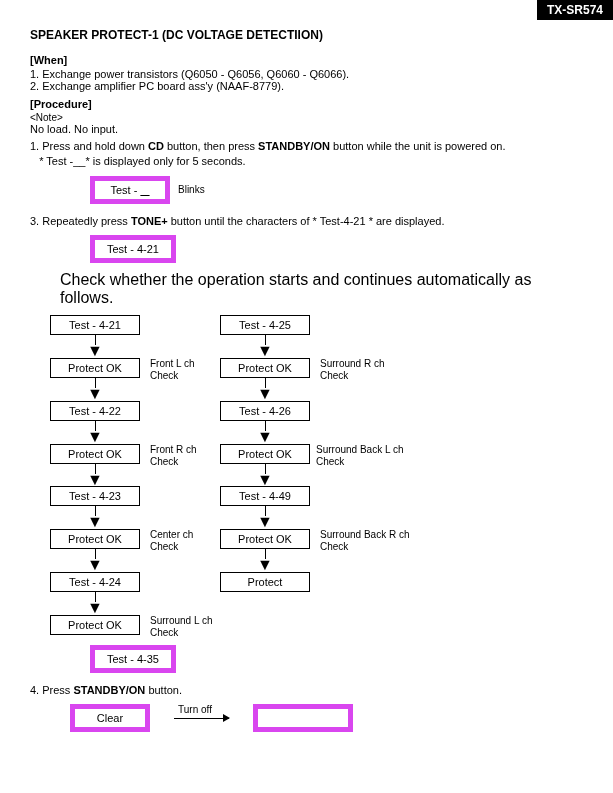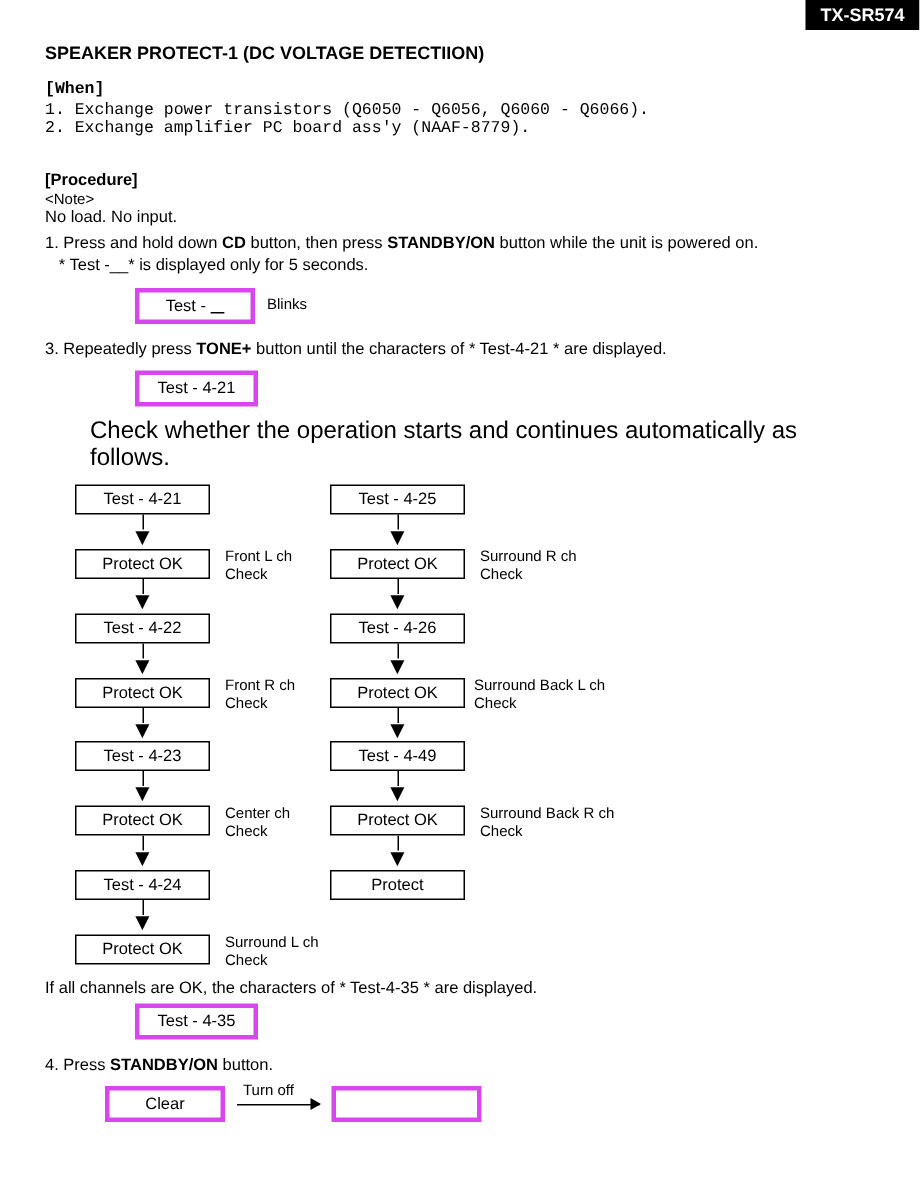--- a/index.html
+++ b/index.html
@@ -49,21 +49,21 @@
     .section-block {
       margin-bottom: 8px;
     }
 
     .step-text {
       margin-bottom: 6px;
       line-height: 1.4;
     }
 
     .box {
-      border: 3px solid #d946ef;
+      border: 5px solid #d946ef;
       display: inline-block;
       padding: 3px 12px;
       font-size: 11px;
       background: #fff;
       min-width: 80px;
       text-align: center;
     }
 
     .blink-row {
       display: flex;
@@ -108,21 +108,21 @@
   </style>
 </head>
 <body>
 
 <div class="header-bar">TX-SR574</div>
 
 <div class="main-content">
 
   <div class="page-subtitle">SPEAKER PROTECT-1 (DC VOLTAGE DETECTIION)</div>
 
-  <div class="section-block" style="margin-bottom:22px;font-family:Liberation Mono, monospace;">
+  <div class="section-block" style="margin-bottom:6px;">
     <div class="section-label">[When]</div>
     <div>1. Exchange power transistors (Q6050 - Q6056, Q6060 - Q6066).</div>
     <div>2. Exchange amplifier PC board ass'y (NAAF-8779).</div>
   </div>
 
   <div class="section-block" style="margin-bottom:4px;">
     <div class="section-label">[Procedure]</div>
     <div class="note-text">&lt;Note&gt;</div>
     <div>No load.  No input.</div>
   </div>
@@ -228,29 +228,28 @@
         <div style="margin-left:4px; font-size:10px; line-height:1.2; white-space:nowrap; position:absolute; left:100%; top:0; padding-left:6px;">Surround Back R ch<br>Check</div>
       </div>
       <div class="vline"></div>
       <div style="font-size:16px; line-height:0.8;">▼</div>
 
       <div class="flow-box">Protect</div>
 
     </div>
   </div>
 
-  <div style="margin: 6px 0 4px 0; font-size:11px;">If all channels are OK, the characters of * Test-4-35 * are displayed.</div>
   <div class="test-4-35-row">
     <div class="box">Test - 4-35</div>
   </div>
 
   <div class="step-text" style="margin-top:10px;">
     4. Press <strong>STANDBY/ON</strong> button.
   </div>
-  <div style="display:flex; align-items:center; margin: 4px 0 10px 40px; gap:0;">
+  <div style="display:flex; align-items:center; margin: 4px 0 10px 40px; gap:16px;">
     <div class="box">Clear</div>
     <div style="position:relative; display:flex; align-items:center; margin: 0 8px; text-decoration: underline;">
       <div style="position:absolute; top:-14px; left:4px; font-size:10px; white-space:nowrap;">Turn off</div>
       <div style="width:55px; height:1px; background:#000; position:relative;">
         <div style="position:absolute; right:-1px; top:-4px; width:0; height:0; border-top:4px solid transparent; border-bottom:4px solid transparent; border-left:7px solid #000;"></div>
       </div>
     </div>
     <div class="box" style="min-width:100px;">&nbsp;</div>
   </div>
 

